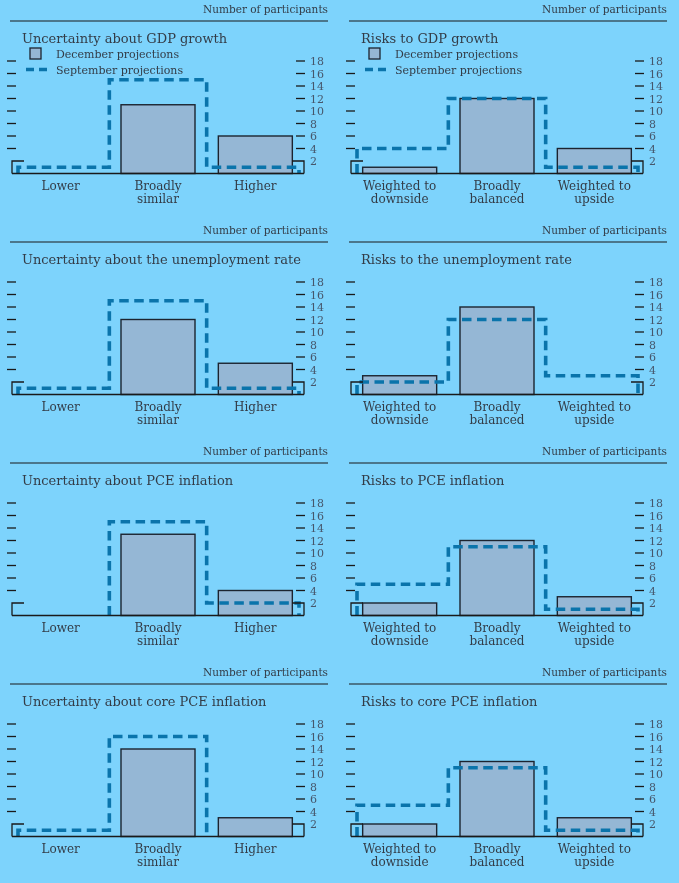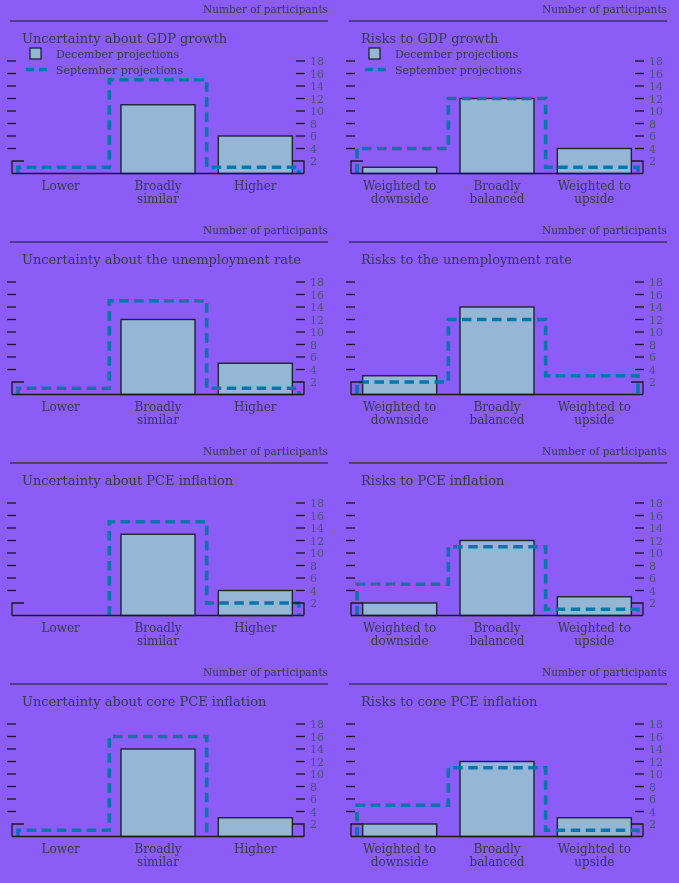--- a/index.html
+++ b/index.html
@@ -3,21 +3,21 @@
 <meta charset="utf-8">
 <style>
   html,body{margin:0;padding:0;background:#ffffff;}
   body{width:679px;font-family:"DejaVu Serif", serif;}
   #figure-grid{
     width:679px;height:883px;
     display:grid;
     grid-template-columns:339px 340px;
     grid-auto-rows:220px;
     row-gap:1px;
-    background:#8b5cf6;
+    background:#7dd3fc;
   }
   .panel{overflow:visible;}
   text{font-family:"DejaVu Serif", serif;}
 </style>
 </head>
 <body>
 
 <div id="figure-grid">
     <svg width="339" height="220" viewBox="0 0 339 220" class="panel">
       <text x="328" y="13" font-size="10.5" fill="#333c47" text-anchor="end">Number of participants</text>

